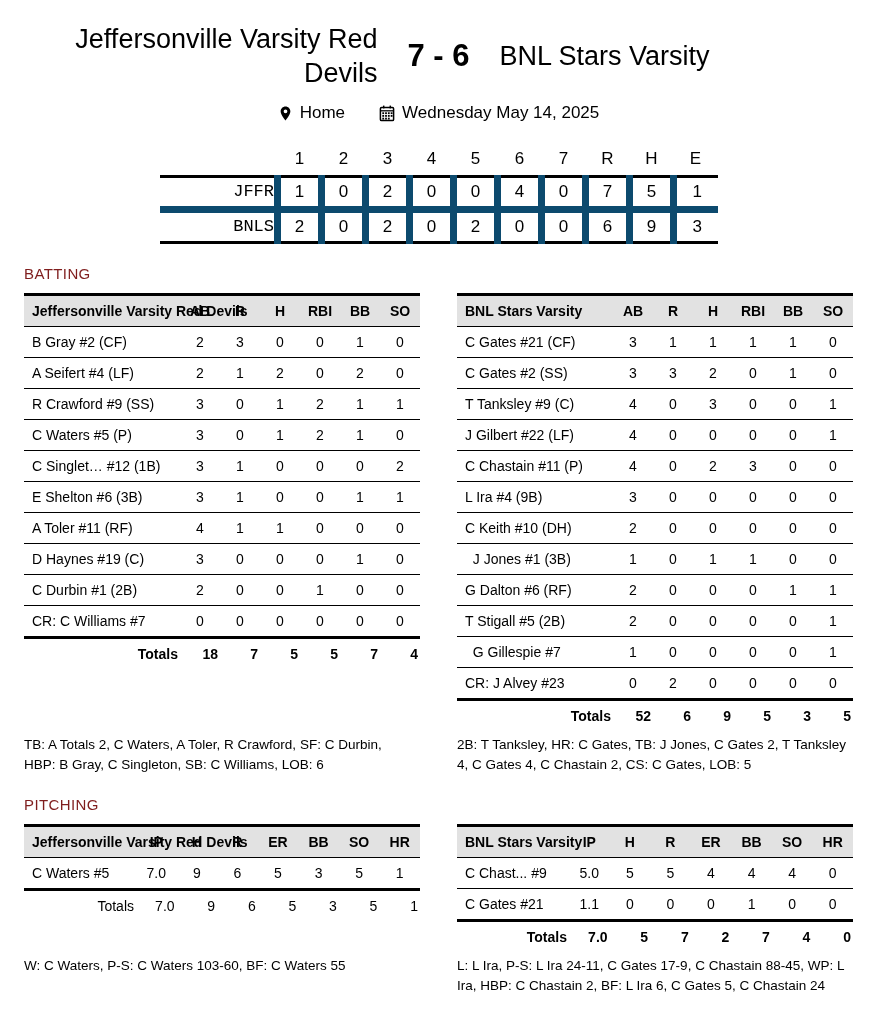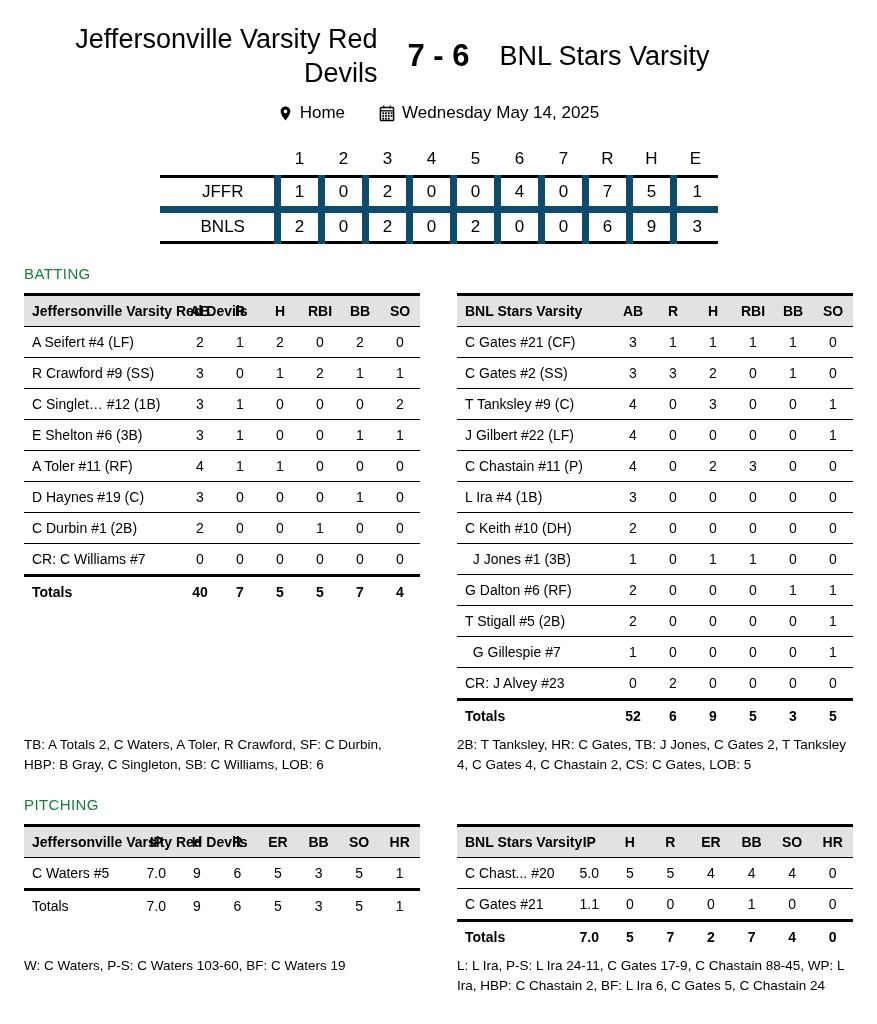--- a/index.html
+++ b/index.html
@@ -15,43 +15,43 @@
   .score { font-size:31px; font-weight:700; margin:0 30px; white-space:nowrap; }
 
   
   .meta { display:flex; justify-content:center; align-items:flex-start; gap:34px; margin-top:13px; font-size:17px; }
   .meta-item { display:inline-flex; align-items:center; gap:7px; }
   .meta-item svg { display:block; }
 
   
   .linescore { border-collapse:collapse; margin:20px auto 0; font-size:17px; }
   .linescore th, .linescore td { width:44px; height:33px; text-align:center; font-weight:400; padding:0; }
-  .linescore .team-col { width:118px; text-align:center; padding-left:12px; }
+  .linescore .team-col { width:118px; text-align:right; padding-left:12px;font-family:Liberation Mono, monospace; }
   .linescore thead th { border:none; }
   .linescore tbody td { border:7px solid #0c4a6e; }
   .linescore tbody td:first-child { border-left:none; }
   .linescore tbody td:last-child { border-right:none; }
   .linescore tbody tr:first-child td { border-top:3px solid #000; }
   .linescore tbody tr:last-child td { border-bottom:3px solid #000; }
   .b { font-weight:700; }
 
   
-  h2.section-label { font-size:15px; font-weight:400; letter-spacing:.4px; color:#15803d; }
+  h2.section-label { font-size:15px; font-weight:400; letter-spacing:.4px; color:#7f1d1d; }
   .sec-batting h2.section-label { margin:21px 0 11px; }
   .sec-pitching h2.section-label { margin:21px 0 11px; }
 
   .two-col { display:grid; grid-template-columns:396px 396px; column-gap:37px; align-items:start; }
 
   
   table.stat { border-collapse:collapse; table-layout:fixed; width:396px; font-size:14px; }
   .stat th, .stat td { padding:7px 2px; text-align:center; overflow:visible; }
   .stat th.name, .stat td.name { text-align:left; padding-left:8px; white-space:pre; overflow:visible; }
   .stat thead th { background:#e2e2e2; border-top:3px solid #000; border-bottom:1px solid #000; font-weight:700; }
   .stat tbody td { border-bottom:1px solid #000; }
-  .stat tr.totals td { border-top:3px solid #000; border-bottom:none; }
+  .stat tr.totals td { border-top:3px solid #000; border-bottom:none;text-align:right; }
   .stat tr.tot-bold td { font-weight:700; }
   .stat tr.tot-reg td { font-weight:400; }
   table.batting col.name-col { width:156px; }
   table.pitching col.name-col { width:112px; }
 
   .footnote { font-size:13.5px; line-height:1.5; margin-top:4px; padding-right:6px; }
   .footnote b { font-weight:400; }
 </style>
 </head>
 <body>
@@ -160,36 +160,54 @@
               <th>AB</th>
               <th>R</th>
               <th>H</th>
               <th>RBI</th>
               <th>BB</th>
               <th>SO</th>
             </tr>
           </thead>
           <tbody>
             <tr>
+              <td class="name">B Gray #2 (CF)</td>
+              <td>2</td>
+              <td>3</td>
+              <td>0</td>
+              <td>0</td>
+              <td>1</td>
+              <td>0</td>
+            </tr>
+            <tr>
               <td class="name">A Seifert #4 (LF)</td>
               <td>2</td>
               <td>1</td>
               <td>2</td>
               <td>0</td>
               <td>2</td>
               <td>0</td>
             </tr>
             <tr>
               <td class="name">R Crawford #9 (SS)</td>
               <td>3</td>
               <td>0</td>
               <td>1</td>
               <td>2</td>
               <td>1</td>
               <td>1</td>
+            </tr>
+            <tr>
+              <td class="name">C Waters #5 (P)</td>
+              <td>3</td>
+              <td>0</td>
+              <td>1</td>
+              <td>2</td>
+              <td>1</td>
+              <td>0</td>
             </tr>
             <tr>
               <td class="name">C Singlet… #12 (1B)</td>
               <td>3</td>
               <td>1</td>
               <td>0</td>
               <td>0</td>
               <td>0</td>
               <td>2</td>
             </tr>
@@ -233,21 +251,21 @@
               <td class="name">CR: C Williams #7</td>
               <td>0</td>
               <td>0</td>
               <td>0</td>
               <td>0</td>
               <td>0</td>
               <td>0</td>
             </tr>
             <tr class="totals tot-bold">
               <td class="name">Totals</td>
-              <td>40</td>
+              <td>18</td>
               <td>7</td>
               <td>5</td>
               <td>5</td>
               <td>7</td>
               <td>4</td>
             </tr>
           </tbody>
         </table>
       <table class="stat batting" id="bat-right">
           <colgroup>
@@ -310,21 +328,21 @@
             <tr>
               <td class="name">C Chastain #11 (P)</td>
               <td>4</td>
               <td>0</td>
               <td>2</td>
               <td>3</td>
               <td>0</td>
               <td>0</td>
             </tr>
             <tr>
-              <td class="name">L Ira #4 (1B)</td>
+              <td class="name">L Ira #4 (9B)</td>
               <td>3</td>
               <td>0</td>
               <td>0</td>
               <td>0</td>
               <td>0</td>
               <td>0</td>
             </tr>
             <tr>
               <td class="name">C Keith #10 (DH)</td>
               <td>2</td>
@@ -462,21 +480,21 @@
               <th>H</th>
               <th>R</th>
               <th>ER</th>
               <th>BB</th>
               <th>SO</th>
               <th>HR</th>
             </tr>
           </thead>
           <tbody>
             <tr>
-              <td class="name">C Chast... #20</td>
+              <td class="name">C Chast... #9</td>
               <td>5.0</td>
               <td>5</td>
               <td>5</td>
               <td>4</td>
               <td>4</td>
               <td>4</td>
               <td>0</td>
             </tr>
             <tr>
               <td class="name">C Gates #21</td>
@@ -493,18 +511,18 @@
               <td>7.0</td>
               <td>5</td>
               <td>7</td>
               <td>2</td>
               <td>7</td>
               <td>4</td>
               <td>0</td>
             </tr>
           </tbody>
         </table>
-      <p class="footnote" id="fn-pit-left"><b>W:</b><span> C Waters, </span><b>P-S:</b><span> C Waters 103-60, </span><b>BF:</b><span> C Waters 19</span></p>
+      <p class="footnote" id="fn-pit-left"><b>W:</b><span> C Waters, </span><b>P-S:</b><span> C Waters 103-60, </span><b>BF:</b><span> C Waters 55</span></p>
       <p class="footnote" id="fn-pit-right"><b>L:</b><span> L Ira, </span><b>P-S:</b><span> L Ira 24-11, C Gates 17-9, C Chastain 88-45, </span><b>WP:</b><span> L Ira, </span><b>HBP:</b><span> C Chastain 2, </span><b>BF:</b><span> L Ira 6, C Gates 5, C Chastain 24</span></p>
     </div>
   </section>
 
 </div>
 
 </body></html>

